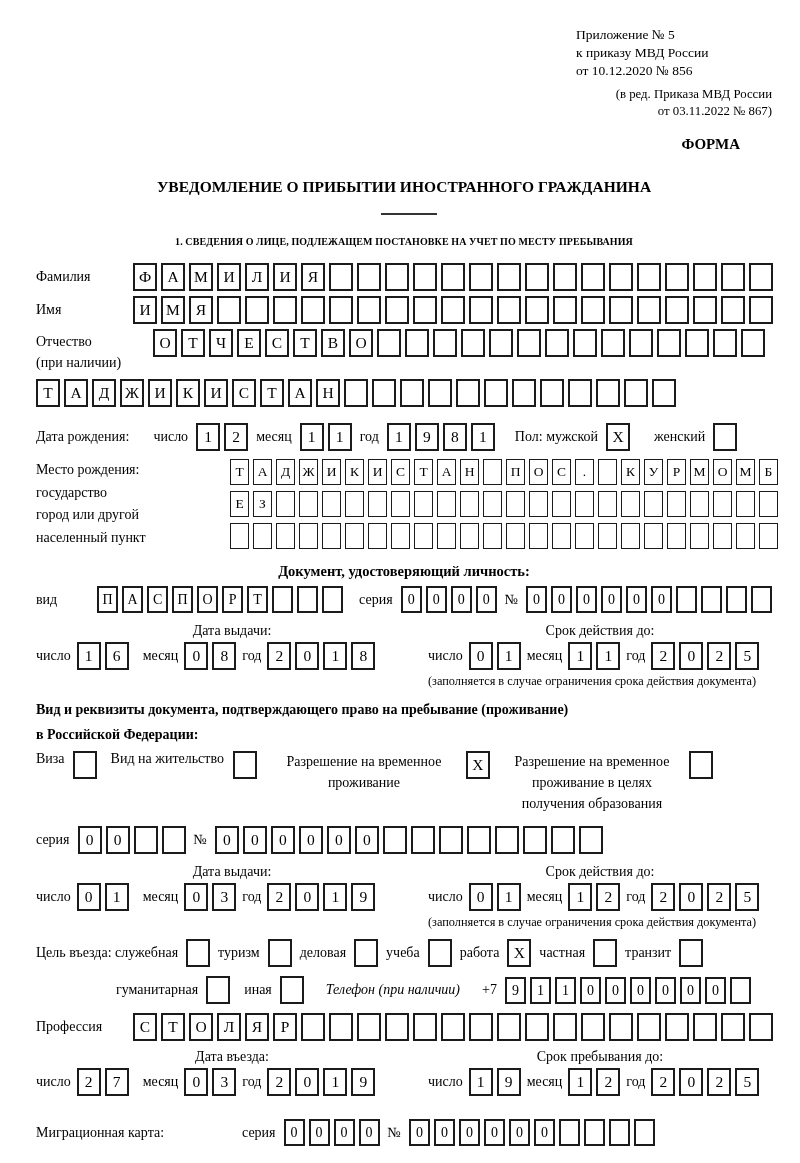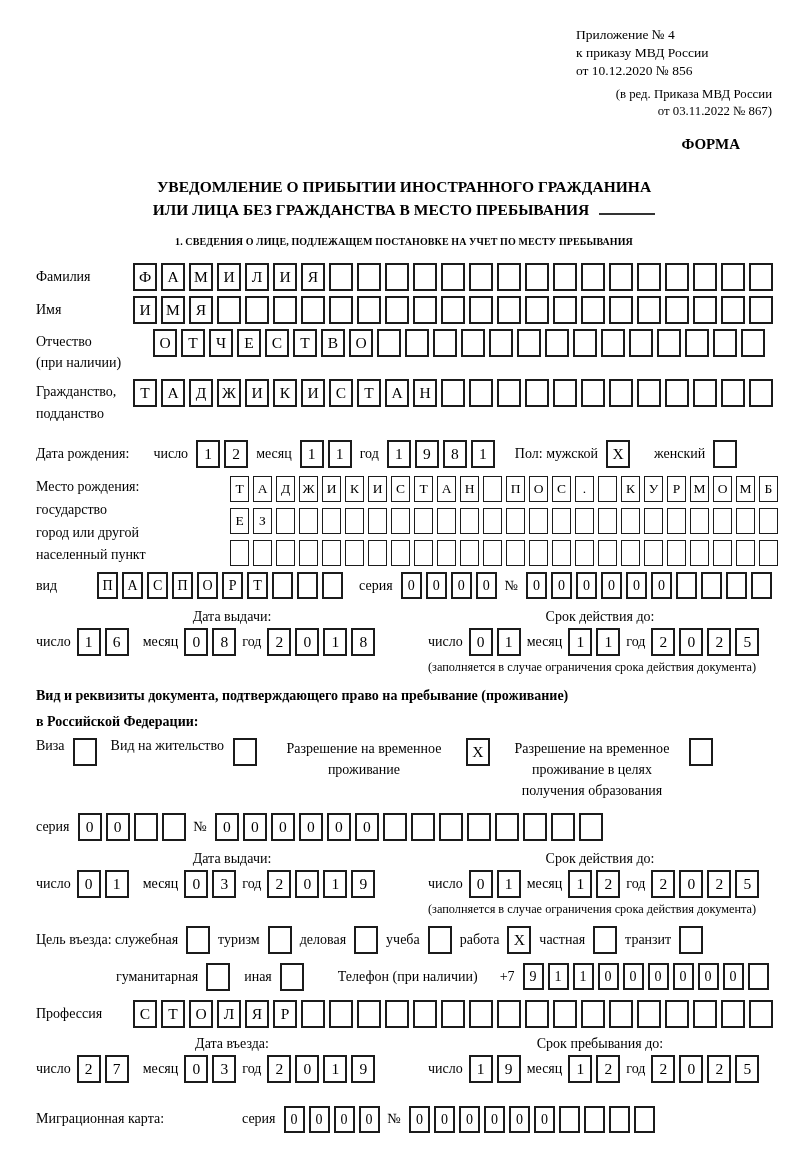--- a/index.html
+++ b/index.html
@@ -50,33 +50,33 @@
   .optrow { display:flex; align-items:flex-start; margin-top:10px; gap:14px; }
   .opt { display:flex; align-items:flex-start; gap:9px; }
   .optlbl { display:inline-block; text-align:center; line-height:1.5; }
 </style>
 </head>
 <body>
 
 <div class="page">
 
   <div class="appendix">
-    <div>Приложение № 4</div>
+    <div>Приложение № 5</div>
     <div>к приказу МВД России</div>
     <div>от 10.12.2020 № 856</div>
     <div class="rev">
       <div>(в ред. Приказа МВД России</div>
       <div>от 03.11.2022 № 867)</div>
     </div>
   </div>
   <div class="form-label">ФОРМА</div>
 
   <div class="title">
     <div>УВЕДОМЛЕНИЕ О ПРИБЫТИИ ИНОСТРАННОГО ГРАЖДАНИНА</div>
-    <div><span>ИЛИ ЛИЦА БЕЗ ГРАЖДАНСТВА В МЕСТО ПРЕБЫВАНИЯ</span><span class="blank-line"></span></div>
+    <div><span class="blank-line"></span></div>
   </div>
 
   <div class="section-title">1. СВЕДЕНИЯ О ЛИЦЕ, ПОДЛЕЖАЩЕМ ПОСТАНОВКЕ НА УЧЕТ ПО МЕСТУ ПРЕБЫВАНИЯ</div>
 
   <div class="frow" style="margin-top:16px;">
     <span class="flabel" style="width:97px;">Фамилия</span>
     <span class="cells">
         <span class="cell">Ф</span>
         <span class="cell">А</span>
         <span class="cell">М</span>
@@ -157,24 +157,20 @@
         <span class="cell"></span>
         <span class="cell"></span>
         <span class="cell"></span>
         <span class="cell"></span>
         <span class="cell"></span>
         <span class="cell"></span>
       </span>
   </div>
 
   <div class="frow top">
-    <span class="flabel lbl2" style="width:97px;">
-      <span>Гражданство,</span><br>
-      <span>подданство</span>
-    </span>
     <span class="cells">
         <span class="cell">Т</span>
         <span class="cell">А</span>
         <span class="cell">Д</span>
         <span class="cell">Ж</span>
         <span class="cell">И</span>
         <span class="cell">К</span>
         <span class="cell">И</span>
         <span class="cell">С</span>
         <span class="cell">Т</span>
@@ -305,20 +301,21 @@
           <span class="cell"></span>
           <span class="cell"></span>
           <span class="cell"></span>
           <span class="cell"></span>
           <span class="cell"></span>
           <span class="cell"></span>
         </span>
     </span>
   </div>
 
+  <div class="doc-header">Документ, удостоверяющий личность:</div>
 
   <div class="frow gap8" style="margin-top:2px;">
     <span style="width:66px;">вид</span>
     <span class="cells md">
         <span class="cell">П</span>
         <span class="cell">А</span>
         <span class="cell">С</span>
         <span class="cell">П</span>
         <span class="cell">О</span>
         <span class="cell">Р</span>
@@ -511,21 +508,21 @@
     <span class="cell"></span>
     <span>транзит</span>
     <span class="cell"></span>
   </div>
 
   <div class="frow gap8" style="margin-top:9px; margin-left:80px;">
     <span>гуманитарная</span>
     <span class="cell"></span>
     <span style="margin-left:6px;">иная</span>
     <span class="cell"></span>
-    <span style="margin-left:26px;">Телефон (при наличии)</span>
+    <span style="margin-left:14px;font-style:italic;">Телефон (при наличии)</span>
     <span style="margin-left:14px;">+7</span>
     <span class="cells md">
         <span class="cell">9</span>
         <span class="cell">1</span>
         <span class="cell">1</span>
         <span class="cell">0</span>
         <span class="cell">0</span>
         <span class="cell">0</span>
         <span class="cell">0</span>
         <span class="cell">0</span>

